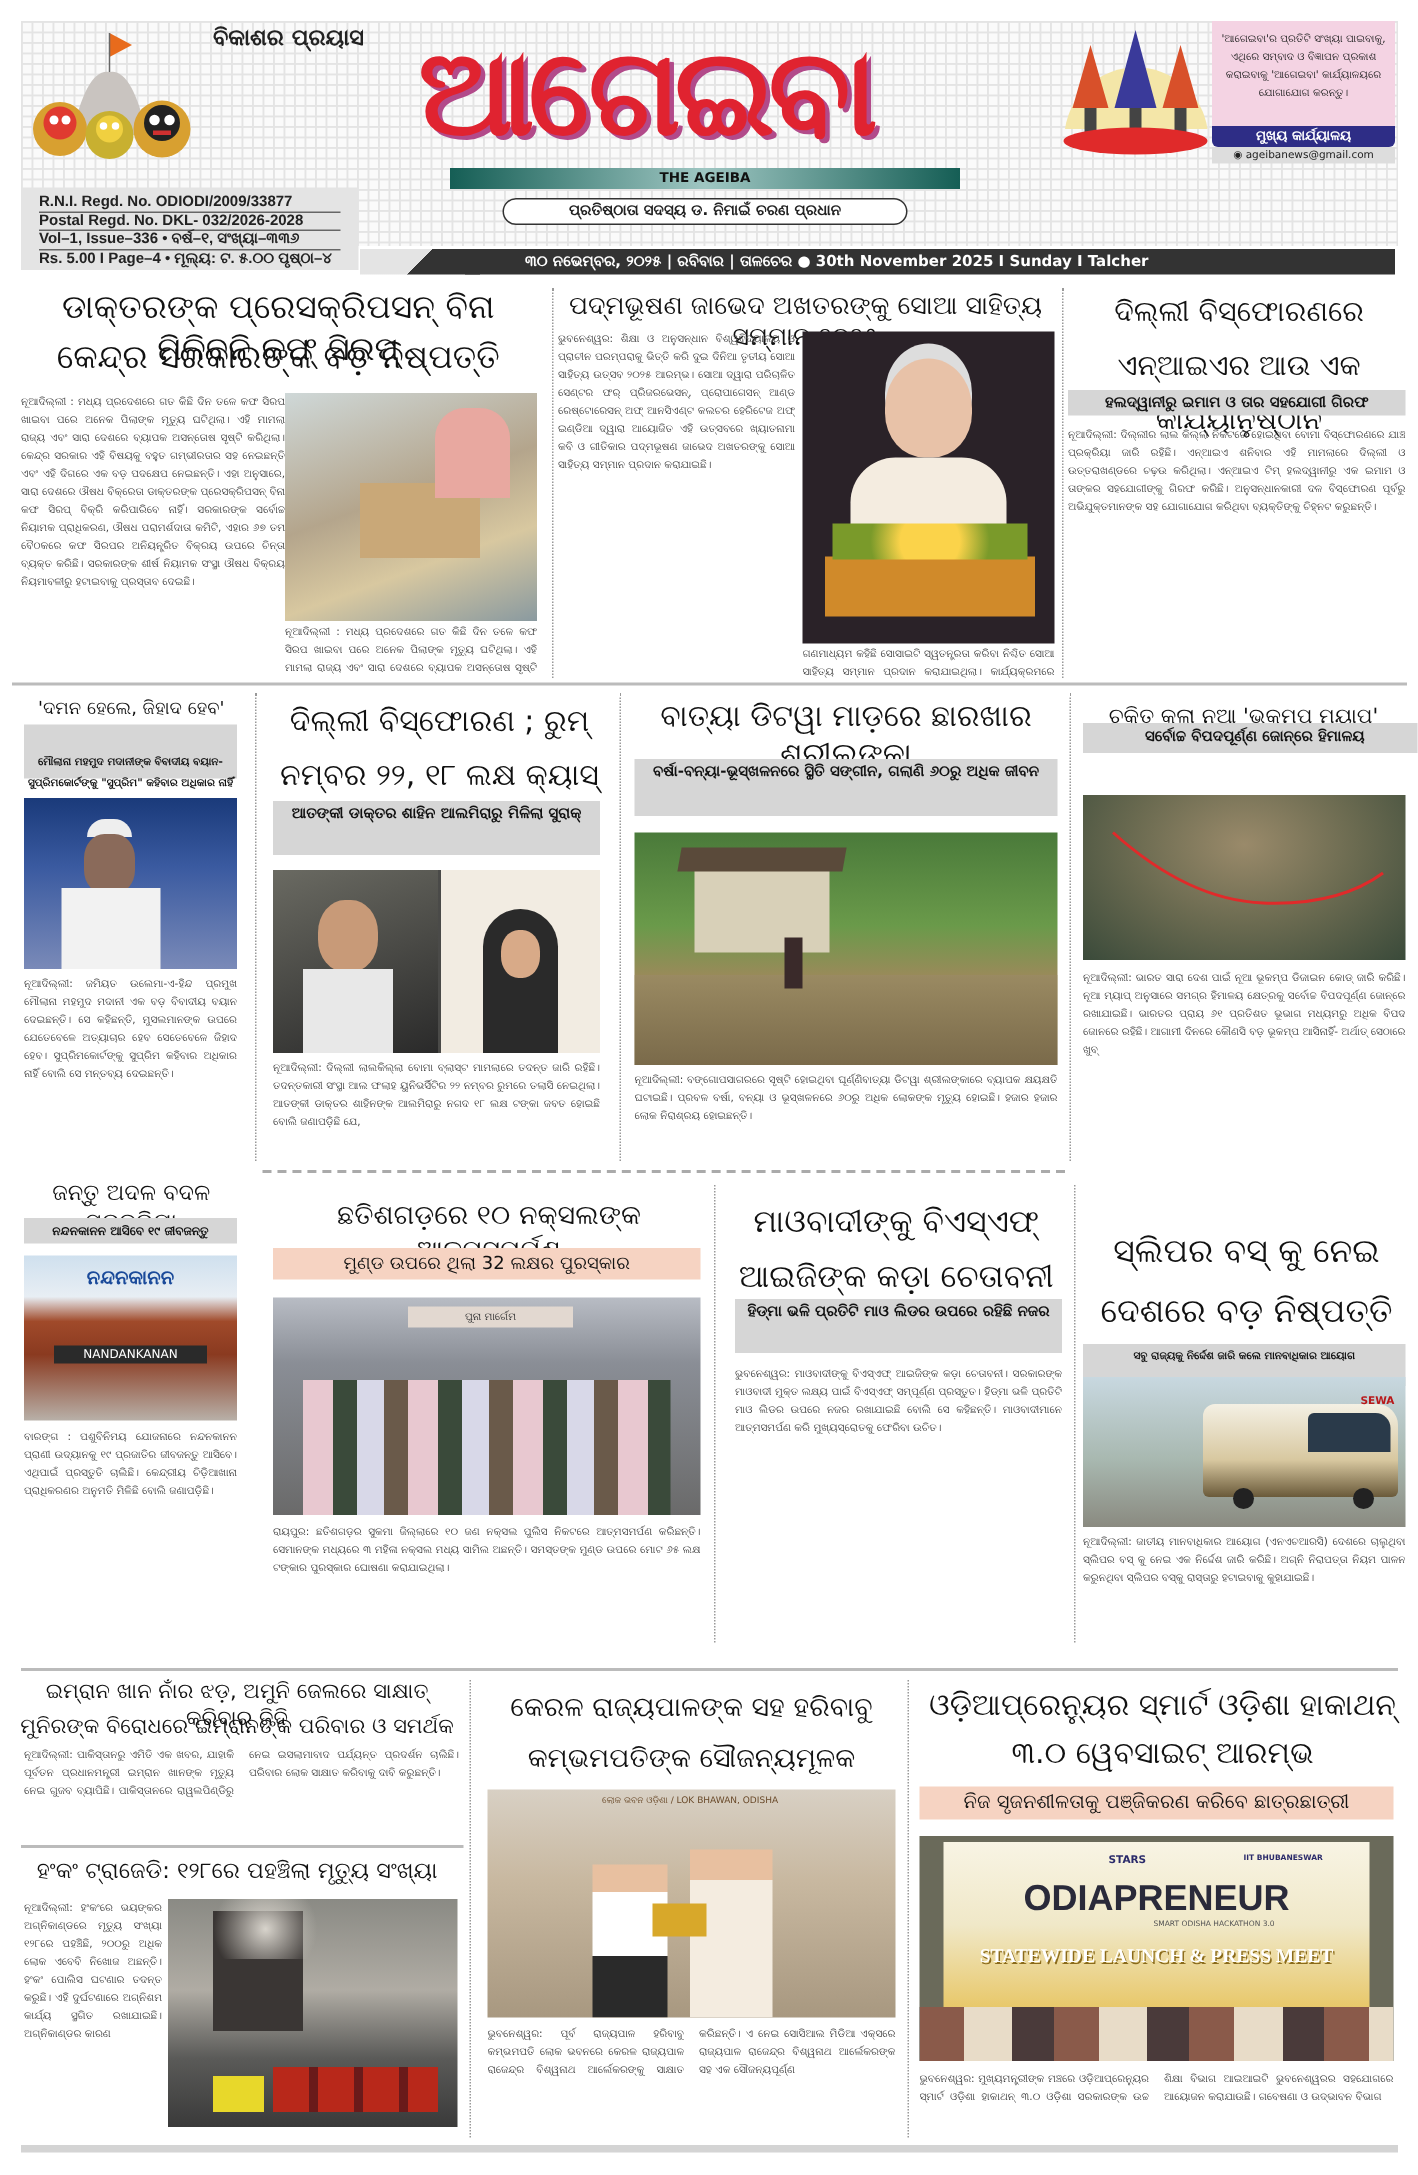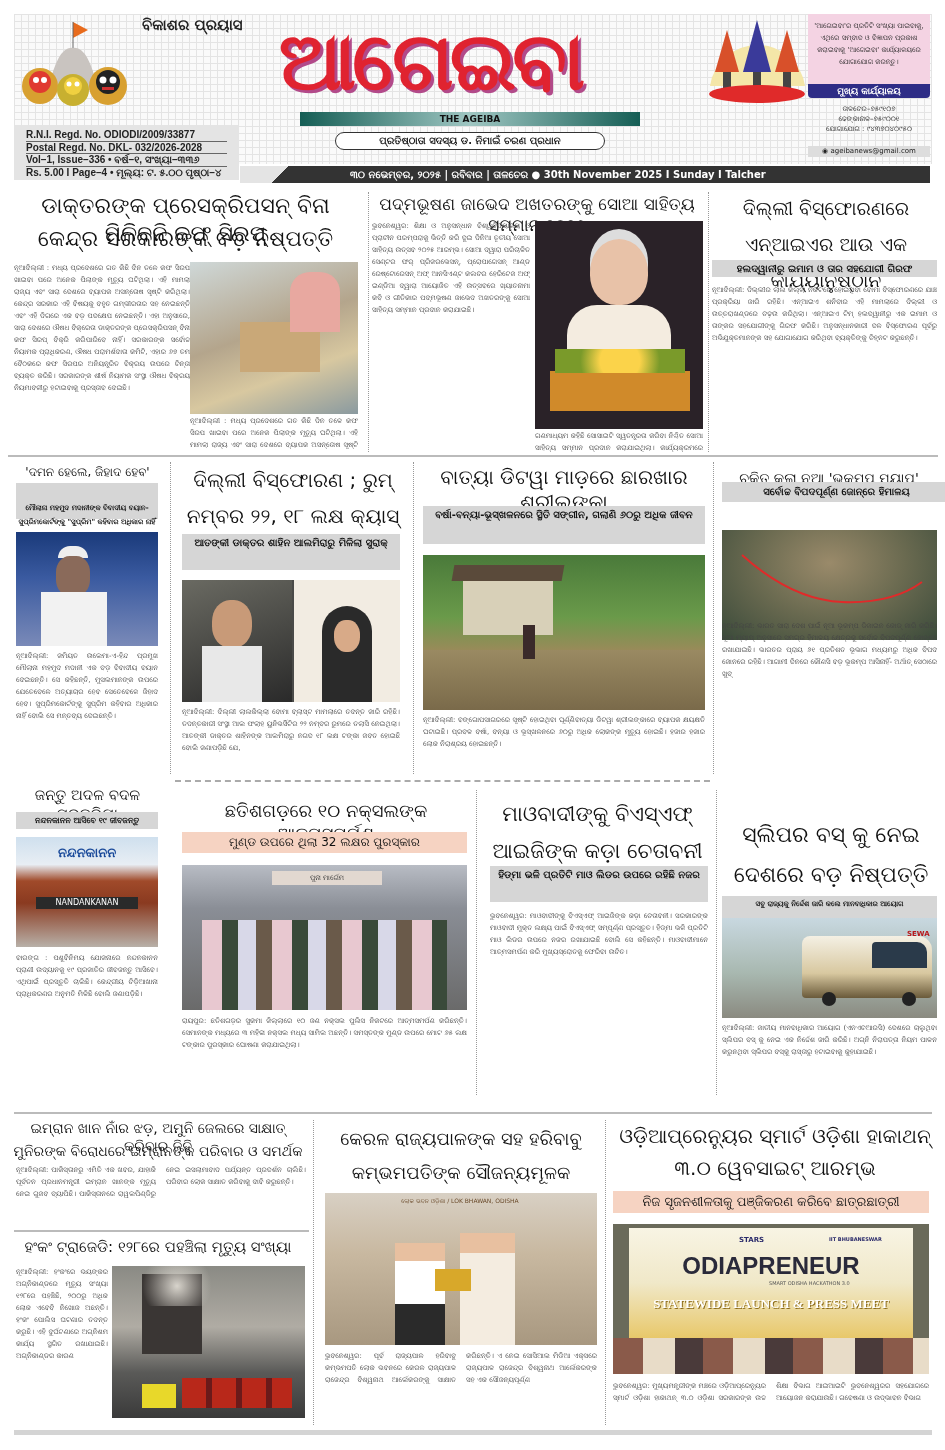--- a/index.html
+++ b/index.html
@@ -66,25 +66,20 @@
     <polygon points="52,4 38,56 66,56" fill="#3a3a9a"></polygon>
     <polygon points="82,14 70,56 94,56" fill="#d8502a"></polygon>
   <rect x="18" y="56" width="8" height="18" fill="#444"></rect>
     <rect x="48" y="56" width="8" height="18" fill="#444"></rect>
     <rect x="78" y="56" width="8" height="18" fill="#444"></rect>
   <ellipse cx="52" cy="78" rx="48" ry="9" fill="#e02a2a"></ellipse>
 </svg>
 <div class="abs infobox">
   <div class="infopink">'ଆଗେଇବା'ର ପ୍ରତିଟି ସଂଖ୍ୟା ପାଇବାକୁ, ଏଥିରେ ସମ୍ବାଦ ଓ ବିଜ୍ଞାପନ ପ୍ରକାଶ କରାଇବାକୁ 'ଆଗେଇବା' କାର୍ଯ୍ୟାଳୟରେ ଯୋଗାଯୋଗ କରନ୍ତୁ।</div>
   <div class="infohead">ମୁଖ୍ୟ କାର୍ଯ୍ୟାଳୟ</div>
-  <div class="infocontact">
-    <div>ତାଳଚେର–୭୫୯୧୦୭</div>
-    <div>ଢେଙ୍କାନାଳ–୭୫୯୦୦୧</div>
-    <div>ଯୋଗାଯୋଗ : ୯୪୩୭୦୪୦୯୫୦</div>
-  </div>
   <div class="email"><span>◉ </span><span>ageibanews@gmail.com</span></div>
 </div>
 <div class="abs" style="left:240px;top:166px;width:80px;height:17px;background:linear-gradient(135deg,#e4e4e4 50%,#333 50%)"></div>
 <div class="abs datebar">୩୦ ନଭେମ୍ବର, ୨୦୨୫ | ରବିବାର | ତାଳଚେର ● 30th November 2025 I Sunday I Talcher</div>
 
 <div class="abs hl" style="left:8px;top:192px;width:355px;font-size:22px">ଡାକ୍ତରଙ୍କ ପ୍ରେସକ୍ରିପସନ୍ ବିନା ମିଳିବନି କଫ୍ ସିରପ୍</div>
 <div class="abs hl" style="left:8px;top:225px;width:355px;font-size:22px">କେନ୍ଦ୍ର ସରକାରଙ୍କ ବଡ଼ ନିଷ୍ପତ୍ତି</div>
 <div class="abs body" style="left:14px;top:262px;width:176px;height:185px">ନୂଆଦିଲ୍ଲୀ : ମଧ୍ୟ ପ୍ରଦେଶରେ ଗତ କିଛି ଦିନ ତଳେ କଫ ସିରପ ଖାଇବା ପରେ ଅନେକ ପିଲାଙ୍କ ମୃତ୍ୟୁ ଘଟିଥିଲା। ଏହି ମାମଲା ରାଜ୍ୟ ଏବଂ ସାରା ଦେଶରେ ବ୍ୟାପକ ଅସନ୍ତୋଷ ସୃଷ୍ଟି କରିଥିଲା। କେନ୍ଦ୍ର ସରକାର ଏହି ବିଷୟକୁ ବହୁତ ଗମ୍ଭୀରତାର ସହ ନେଇଛନ୍ତି ଏବଂ ଏହି ଦିଗରେ ଏକ ବଡ଼ ପଦକ୍ଷେପ ନେଇଛନ୍ତି। ଏହା ଅନୁସାରେ, ସାରା ଦେଶରେ ଔଷଧ ବିକ୍ରେତା ଡାକ୍ତରଙ୍କ ପ୍ରେସକ୍ରିପସନ୍ ବିନା କଫ ସିରପ୍ ବିକ୍ରି କରିପାରିବେ ନାହିଁ। ସରକାରଙ୍କ ସର୍ବୋଚ୍ଚ ନିୟାମକ ପ୍ରାଧିକରଣ, ଔଷଧ ପରାମର୍ଶଦାତା କମିଟି, ଏହାର ୬୭ ତମ ବୈଠକରେ କଫ ସିରପର ଅନିୟନ୍ତ୍ରିତ ବିକ୍ରୟ ଉପରେ ଚିନ୍ତା ବ୍ୟକ୍ତ କରିଛି। ସରକାରଙ୍କ ଶୀର୍ଷ ନିୟାମକ ସଂସ୍ଥା ଔଷଧ ବିକ୍ରୟ ନିୟମାବଳୀରୁ ହଟାଇବାକୁ ପ୍ରସ୍ତାବ ଦେଇଛି।</div>
 <div class="abs img" style="left:190px;top:262px;width:168px;height:152px;background:linear-gradient(160deg,#cfd8d8,#b4a58c 45%,#d8c8a0 70%,#8a9aa0)">
   <div style="position:absolute;left:50px;top:60px;width:80px;height:50px;background:#c9a878"></div>
@@ -144,21 +139,21 @@
 <div class="abs body" style="left:423px;top:714px;width:282px;height:58px">ନୂଆଦିଲ୍ଲୀ: ବଙ୍ଗୋପସାଗରରେ ସୃଷ୍ଟି ହୋଇଥିବା ଘୂର୍ଣ୍ଣିବାତ୍ୟା ଡିଟୱା ଶ୍ରୀଲଙ୍କାରେ ବ୍ୟାପକ କ୍ଷୟକ୍ଷତି ଘଟାଇଛି। ପ୍ରବଳ ବର୍ଷା, ବନ୍ୟା ଓ ଭୂସ୍ଖଳନରେ ୬୦ରୁ ଅଧିକ ଲୋକଙ୍କ ମୃତ୍ୟୁ ହୋଇଛି। ହଜାର ହଜାର ଲୋକ ନିରାଶ୍ରୟ ହୋଇଛନ୍ତି।</div>
 <div class="abs vsep" style="left:713px;top:462px;height:312px"></div>
 
 <div class="abs hl" style="left:718px;top:470px;width:222px;font-size:14px">ଚକିତ କଲା ନୂଆ 'ଭୂକମ୍ପ ମ୍ୟାପ୍'</div>
 <div class="abs sub" style="left:722px;top:482px;width:229px;height:20px;font-size:10px;line-height:20px">ସର୍ବୋଚ୍ଚ ବିପଦପୂର୍ଣ୍ଣ ଜୋନ୍‌ରେ ହିମାଳୟ</div>
 <div class="abs img" style="left:722px;top:530px;width:215px;height:110px;background:radial-gradient(ellipse at 50% 30%,#9a8a6a,#6a6a50 50%,#3a4a3a)">
   <svg width="215" height="110" viewBox="0 0 215 110">
       <path d="M20,25 Q70,70 120,72 T200,52" stroke="#e02a2a" stroke-width="2" fill="none"></path>
     </svg>
 </div>
-<div class="abs body" style="left:722px;top:620px;width:215px;height:126px">ନୂଆଦିଲ୍ଲୀ: ଭାରତ ସାରା ଦେଶ ପାଇଁ ନୂଆ ଭୂକମ୍ପ ଡିଜାଇନ କୋଡ୍ ଜାରି କରିଛି। ନୂଆ ମ୍ୟାପ୍ ଅନୁସାରେ ସମଗ୍ର ହିମାଳୟ କ୍ଷେତ୍ରକୁ ସର୍ବୋଚ୍ଚ ବିପଦପୂର୍ଣ୍ଣ ଜୋନ୍‌ରେ ରଖାଯାଇଛି। ଭାରତର ପ୍ରାୟ ୬୧ ପ୍ରତିଶତ ଭୂଭାଗ ମଧ୍ୟମରୁ ଅଧିକ ବିପଦ ଜୋନରେ ରହିଛି। ଆଗାମୀ ଦିନରେ କୌଣସି ବଡ଼ ଭୂକମ୍ପ ଆସିନାହିଁ- ଅର୍ଥାତ୍ ସେଠାରେ ଖୁବ୍</div>
+<div class="abs body" style="left:722px;top:646px;width:215px;height:126px">ନୂଆଦିଲ୍ଲୀ: ଭାରତ ସାରା ଦେଶ ପାଇଁ ନୂଆ ଭୂକମ୍ପ ଡିଜାଇନ କୋଡ୍ ଜାରି କରିଛି। ନୂଆ ମ୍ୟାପ୍ ଅନୁସାରେ ସମଗ୍ର ହିମାଳୟ କ୍ଷେତ୍ରକୁ ସର୍ବୋଚ୍ଚ ବିପଦପୂର୍ଣ୍ଣ ଜୋନ୍‌ରେ ରଖାଯାଇଛି। ଭାରତର ପ୍ରାୟ ୬୧ ପ୍ରତିଶତ ଭୂଭାଗ ମଧ୍ୟମରୁ ଅଧିକ ବିପଦ ଜୋନରେ ରହିଛି। ଆଗାମୀ ଦିନରେ କୌଣସି ବଡ଼ ଭୂକମ୍ପ ଆସିନାହିଁ- ଅର୍ଥାତ୍ ସେଠାରେ ଖୁବ୍</div>
 
 <div class="abs" style="left:175px;top:780px;width:535px;border-top:2px dashed #aaa"></div>
 
 <div class="abs hl" style="left:10px;top:786px;width:155px;font-size:15px">ଜନ୍ତୁ ଅଦଳ ବଦଳ ପ୍ରକ୍ରିୟା</div>
 <div class="abs sub" style="left:16px;top:812px;width:142px;height:17px;font-size:8px;line-height:17px">ନନ୍ଦନକାନନ ଆସିବେ ୧୯ ଜୀବଜନ୍ତୁ</div>
 <div class="abs img" style="left:16px;top:837px;width:142px;height:110px;background:linear-gradient(180deg,#cfe0ee,#e8eef4 25%,#a04a2a 40%,#8a3a20 60%,#b8b0a8)">
   <div style="position:absolute;left:0;top:8px;width:142px;text-align:center;font-size:13px;font-weight:bold;color:#1a4a9a">ନନ୍ଦନକାନନ</div>
   <div style="position:absolute;left:20px;top:60px;width:102px;height:12px;background:#2a2a2a;color:#fff;font-size:8px;text-align:center;line-height:12px">NANDANKANAN</div>
 </div>
 <div class="abs body" style="left:16px;top:952px;width:142px;height:140px">ବାରଙ୍ଗ : ପଶୁବିନିମୟ ଯୋଜନାରେ ନନ୍ଦନକାନନ ପ୍ରାଣୀ ଉଦ୍ୟାନକୁ ୧୯ ପ୍ରଜାତିର ଜୀବଜନ୍ତୁ ଆସିବେ। ଏଥିପାଇଁ ପ୍ରସ୍ତୁତି ଚାଲିଛି। କେନ୍ଦ୍ରୀୟ ଚିଡ଼ିଆଖାନା ପ୍ରାଧିକରଣର ଅନୁମତି ମିଳିଛି ବୋଲି ଜଣାପଡ଼ିଛି।</div>

